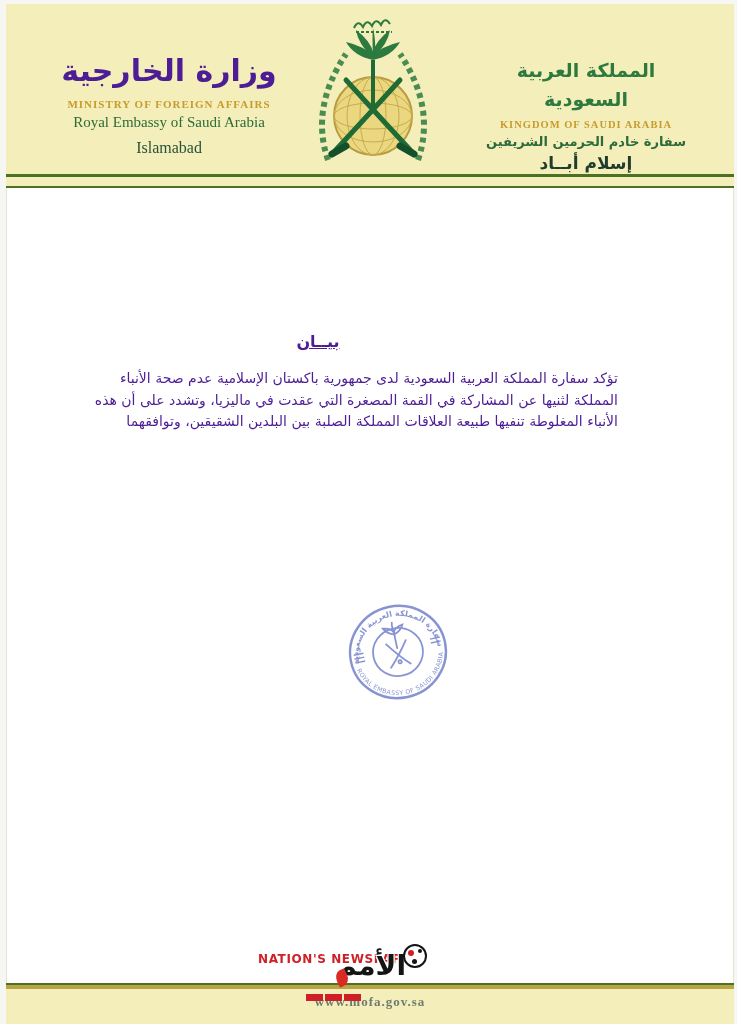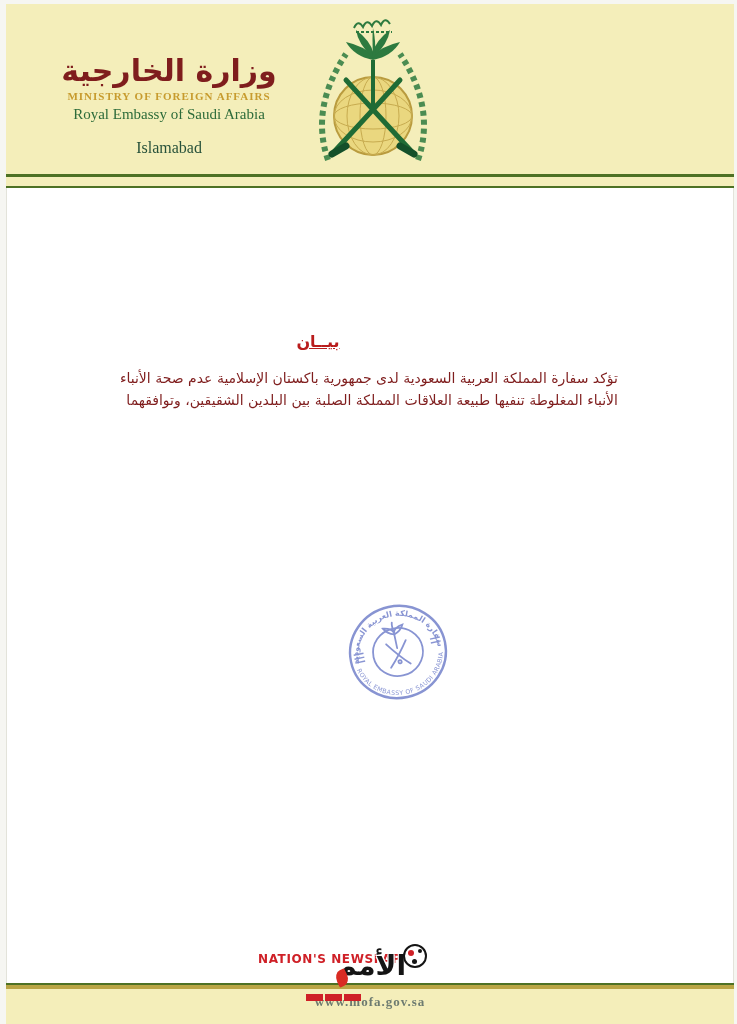--- a/index.html
+++ b/index.html
@@ -36,33 +36,33 @@
     border-bottom:2px solid #4d7124;
   }
   .footer-band{
     position:absolute;left:0;top:985px;width:728px;height:35px;
     background:#f4eeba;
   }
   .lh-left{
     position:absolute;left:48px;top:48px;width:230px;text-align:center;
   }
   .lh-left .callig{
-    font-size:30px;font-weight:bold;color:#7f1d1d;line-height:1.25;
+    font-size:30px;font-weight:bold;color:#4c1d95;line-height:1.25;
     letter-spacing:1px;
   }
   .lh-left .ministry{
-    font-size:11px;font-weight:bold;color:#c79b2e;
+    margin-top:8px;font-size:11px;font-weight:bold;color:#c79b2e;
     letter-spacing:1px;font-family:"Liberation Serif", serif;
   }
   .lh-left .embassy{
     margin-top:4px;font-size:15px;color:#2d6b3a;
     font-family:"Liberation Serif", serif;
   }
   .lh-left .city{
-    margin-top:16px;font-size:16px;color:#27513a;
+    margin-top:8px;font-size:16px;color:#27513a;
     font-family:"Liberation Serif", serif;
   }
   .lh-right{
     position:absolute;left:480px;top:52px;width:200px;text-align:center;direction:rtl;
   }
   .lh-right .callig{
     font-size:19px;font-weight:bold;color:#2d7a3f;line-height:1.5;
   }
   .lh-right .kingdom{
     margin-top:6px;font-size:10.5px;font-weight:bold;color:#c79b2e;
@@ -73,26 +73,26 @@
   }
   .lh-right .city-ar{
     margin-top:4px;font-size:17px;font-weight:bold;color:#1e3d2c;
   }
   .emblem{
     position:absolute;left:296px;top:8px;width:142px;height:160px;
   }
   
   .stmt-title{
     position:absolute;left:0;top:328px;width:624px;text-align:center;
-    font-size:16px;font-weight:bold;color:#b91c1c;
+    font-size:16px;font-weight:bold;color:#4c1d95;
     text-decoration:underline;direction:rtl;
   }
   .stmt-body{
     position:absolute;right:116px;top:364px;width:480px;
-    direction:rtl;text-align:right;color:#7f1d1d;
+    direction:rtl;text-align:right;color:#4c1d95;
     font-size:14px;line-height:21.5px;
   }
   .stmt-body .line{white-space:nowrap;}
   
   .stamp{
     position:absolute;left:330px;top:592px;width:124px;height:112px;
     transform:rotate(-12deg);opacity:0.72;
   }
   
   .wm{
@@ -169,28 +169,35 @@
 
           <path d="M71 96 L71 48" stroke="#1f6b35" stroke-width="4"></path>
           <path d="M71 48 Q52 44 44 30 Q62 34 71 44" fill="#2d7a3f"></path>
           <path d="M71 48 Q90 44 98 30 Q80 34 71 44" fill="#2d7a3f"></path>
           <path d="M71 46 Q56 32 54 18 Q68 28 72 42" fill="#2d7a3f"></path>
           <path d="M71 46 Q86 32 88 18 Q74 28 70 42" fill="#2d7a3f"></path>
           <path d="M71 44 Q70 26 71 16 Q74 28 73 44" fill="#2d7a3f"></path>
         </svg>
       </div>
 
+      <div class="lh-right">
+        <div class="callig">المملكة العربية السعودية</div>
+        <div class="kingdom">KINGDOM OF SAUDI ARABIA</div>
+        <div class="embassy-ar">سفارة خادم الحرمين الشريفين</div>
+        <div class="city-ar">إسلام أبــاد</div>
+      </div>
     </div>
 
     <div class="rule-top"></div>
 
     <div class="stmt-title">بيــان</div>
 
     <div class="stmt-body">
       <div class="line">تؤكد سفارة المملكة العربية السعودية لدى جمهورية باكستان الإسلامية عدم صحة الأنباء</div>
+      <div class="line">المملكة لثنيها عن المشاركة في القمة المصغرة التي عقدت في ماليزيا، وتشدد على أن هذه</div>
       <div class="line">الأنباء المغلوطة تنفيها طبيعة العلاقات المملكة الصلبة بين البلدين الشقيقين، وتوافقهما</div>
     </div>
 
     <div class="stamp">
       <svg viewBox="0 0 124 112" width="124" height="112">
         <defs>
           <path id="stamp-top-arc" d="M 22 58 A 40 38 0 0 1 102 58"></path>
           <path id="stamp-bot-arc" d="M 17 56 A 45 43 0 0 0 107 56"></path>
         </defs>
         <ellipse cx="62" cy="56" rx="48" ry="46" fill="none" stroke="#5b6cc2" stroke-width="2.4"></ellipse>

